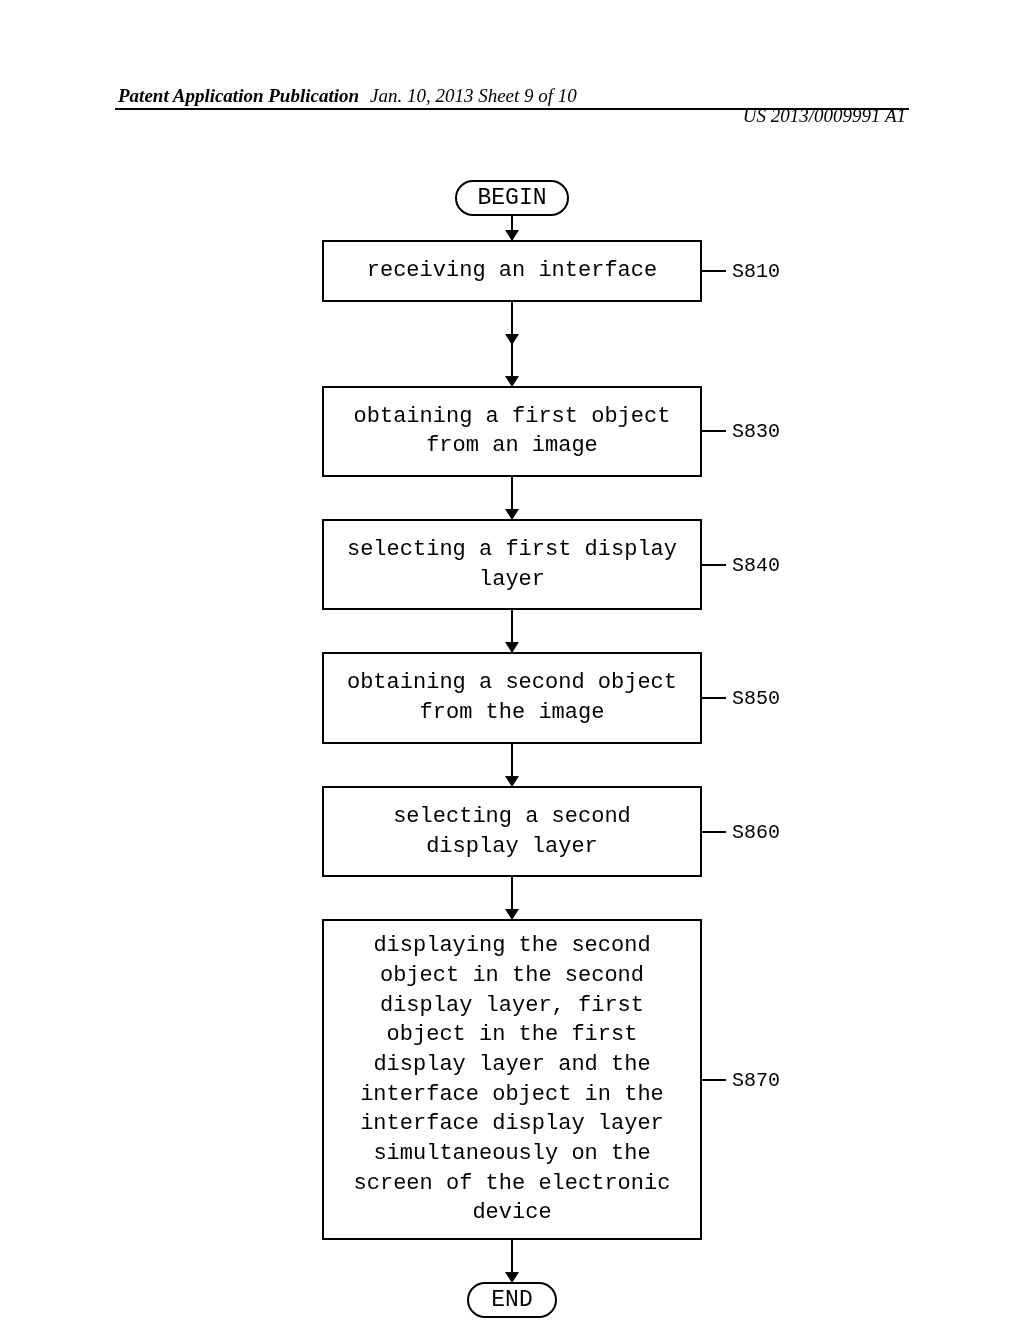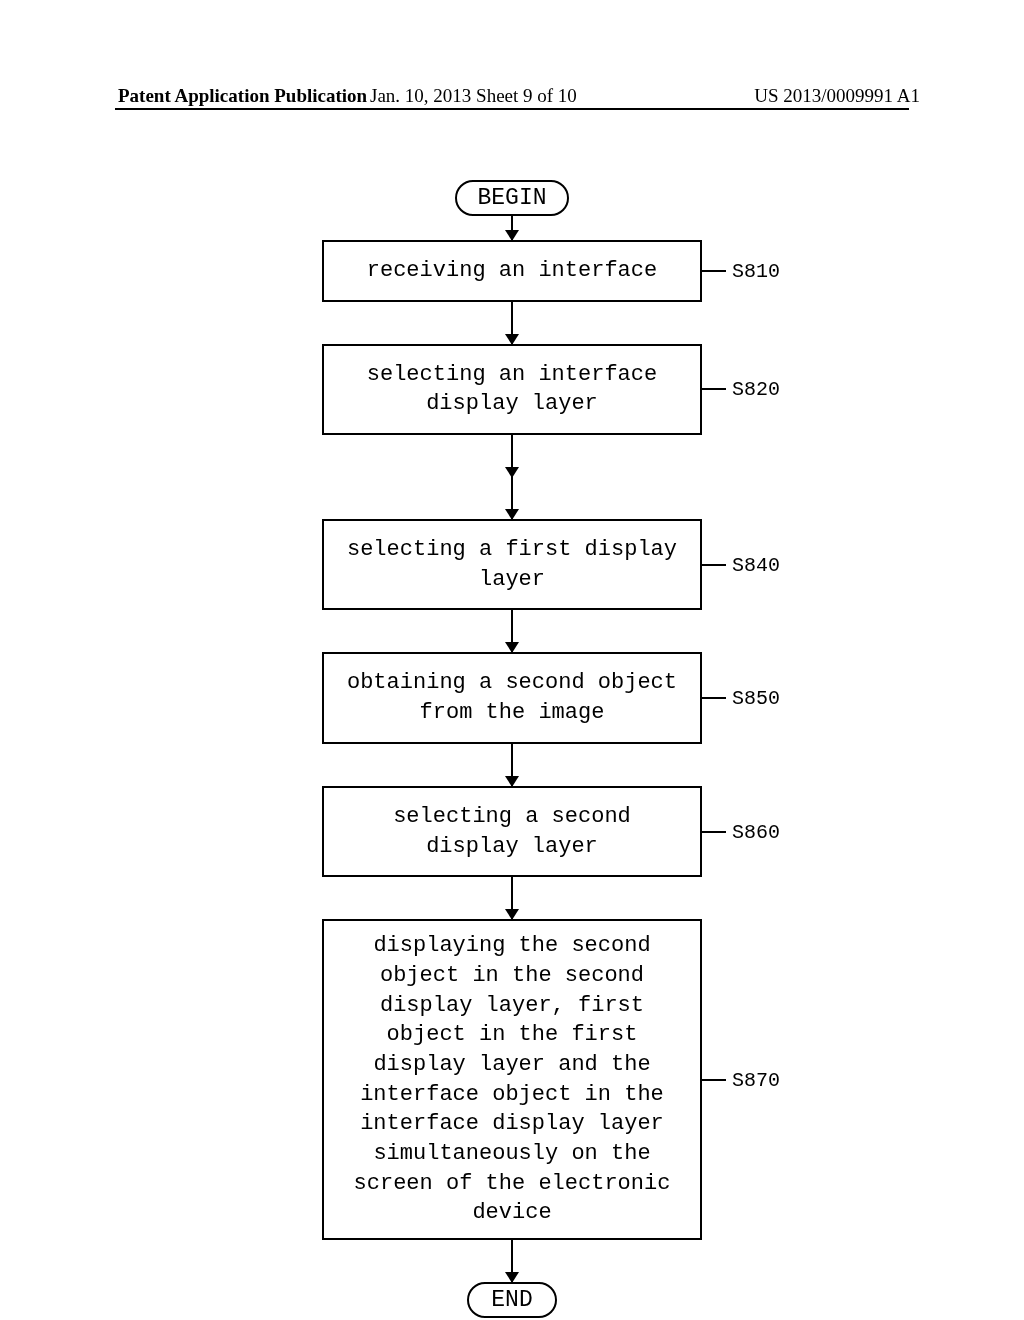--- a/index.html
+++ b/index.html
@@ -16,32 +16,34 @@
     }
     .header {
       position: absolute;
       top: 85px;
       left: 0;
       right: 0;
       display: flex;
       justify-content: space-between;
       padding: 0 118px 0 118px;
       font-size: 19px;
+      font-style: italic;
     }
     .header-left {
       font-weight: bold;
     }
     .header-center {
       position: absolute;
       left: 370px;
       text-align: center;
     }
     .header-right {
       position: absolute;
-      right: 104px;
+      right: 118px;
+      margin-top: 20px;
     }
     .header-line {
       position: absolute;
       top: 108px;
       left: 115px;
       right: 115px;
       height: 2px;
       background: black;
     }
     .flowchart {
@@ -135,26 +137,26 @@
 <div class="flowchart">
   <div class="terminal">BEGIN</div>
   <div class="arrow" style="height:24px"></div>
 
   <div class="step-row">
     <div class="process">receiving an interface</div>
     <span class="step-label">S810</span>
   </div>
   <div class="arrow" style="height:42px"></div>
 
-  <div class="step-row">
-    <div class="process">selecting an interface display layer</div>
-    <span class="step-label">S820</span>
-  </div>
   <div class="arrow" style="height:42px"></div>
 
+  <div class="step-row">
+    <div class="process">obtaining a first object from an image</div>
+    <span class="step-label">S830</span>
+  </div>
   <div class="arrow" style="height:42px"></div>
 
   <div class="step-row">
     <div class="process">selecting a first display layer</div>
     <span class="step-label">S840</span>
   </div>
   <div class="arrow" style="height:42px"></div>
 
   <div class="step-row">
     <div class="process">obtaining a second object from the image</div>

